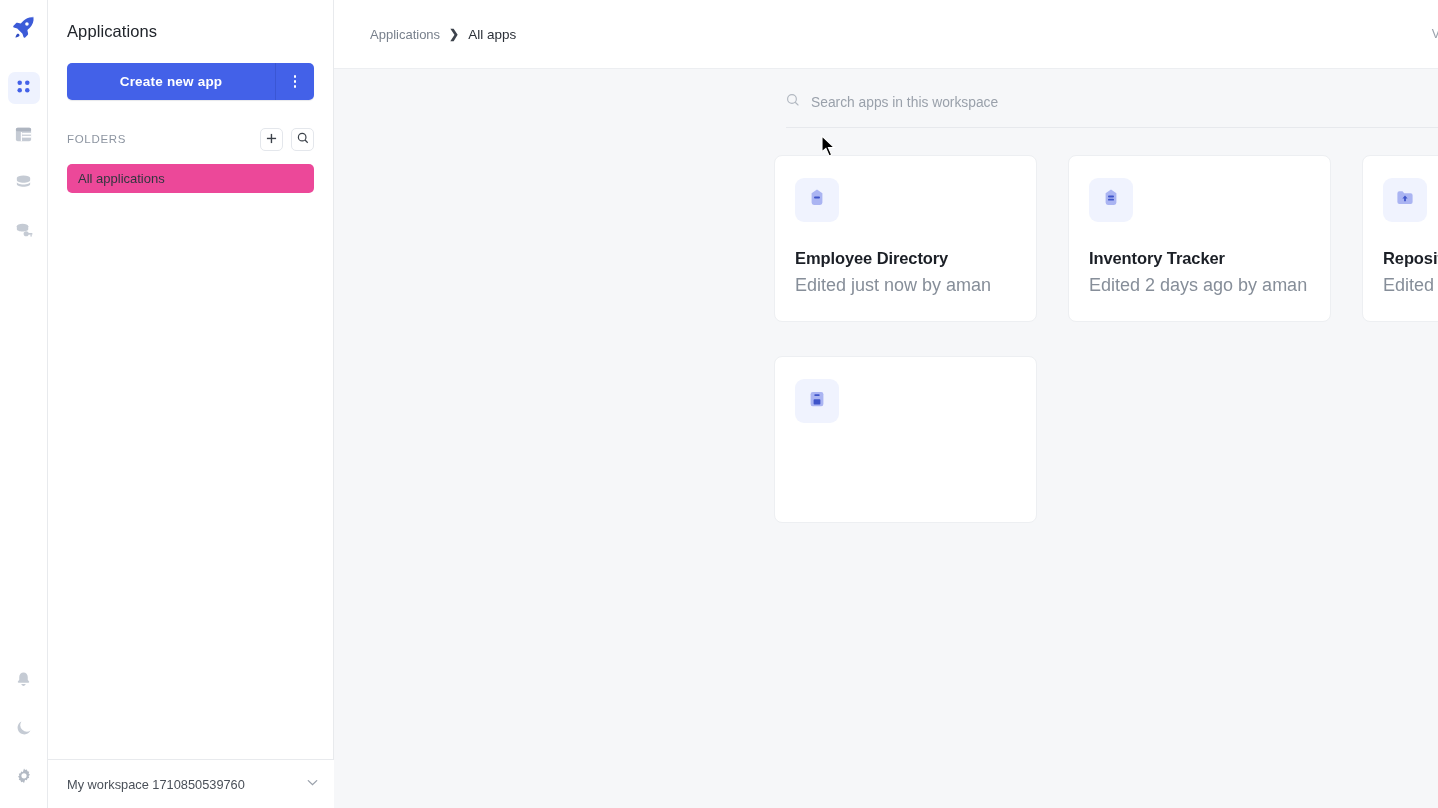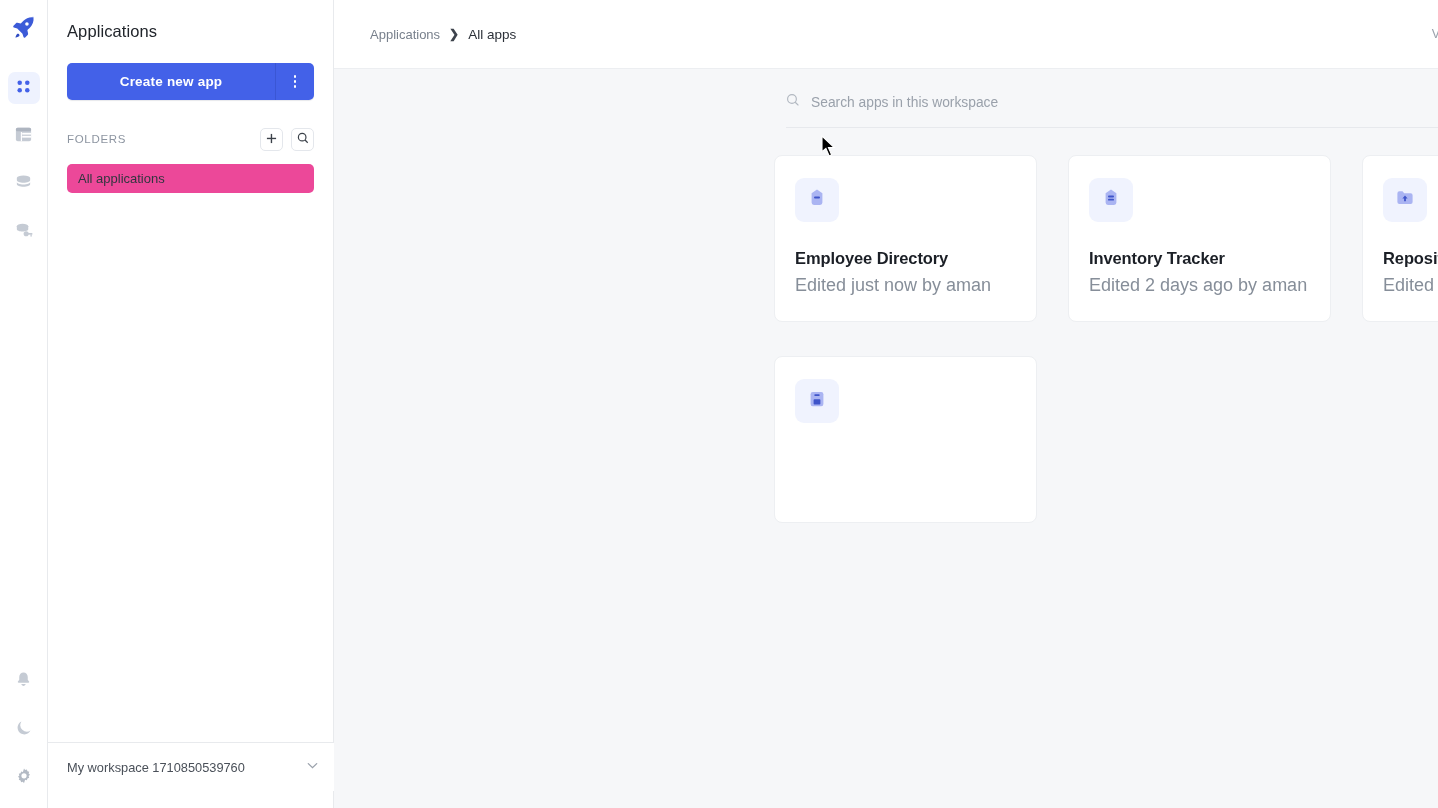--- a/index.html
+++ b/index.html
@@ -78,21 +78,21 @@
     cursor: pointer; margin-left: 8px;
   }
   .folder-list { margin: 12px 19px 0 19px; }
   .folder-item {
     height: 29px; border-radius: 5px; display: flex; align-items: center;
     padding-left: 11px; font-size: 13px; color: #31363f; cursor: pointer;
   }
   .folder-item.active { background: #ec4899; }
 
   .panel-foot {
-    position: absolute; left: 0; bottom: 17px; width: 286px; height: 49px;
+    position: absolute; left: 0; bottom: 0; width: 286px; height: 49px;
     border-top: 1px solid #e8eaed;
     display: flex; align-items: center; padding: 0 14px 0 19px;
     cursor: pointer; background: #fff;
   }
   .ws-name { flex: 1 1 auto; font-size: 12.8px; color: #4a5059; }
 
   
   .main {
     flex: 1 1 auto; height: 808px; background: #f6f7f9;
     display: flex; flex-direction: column; position: relative;

